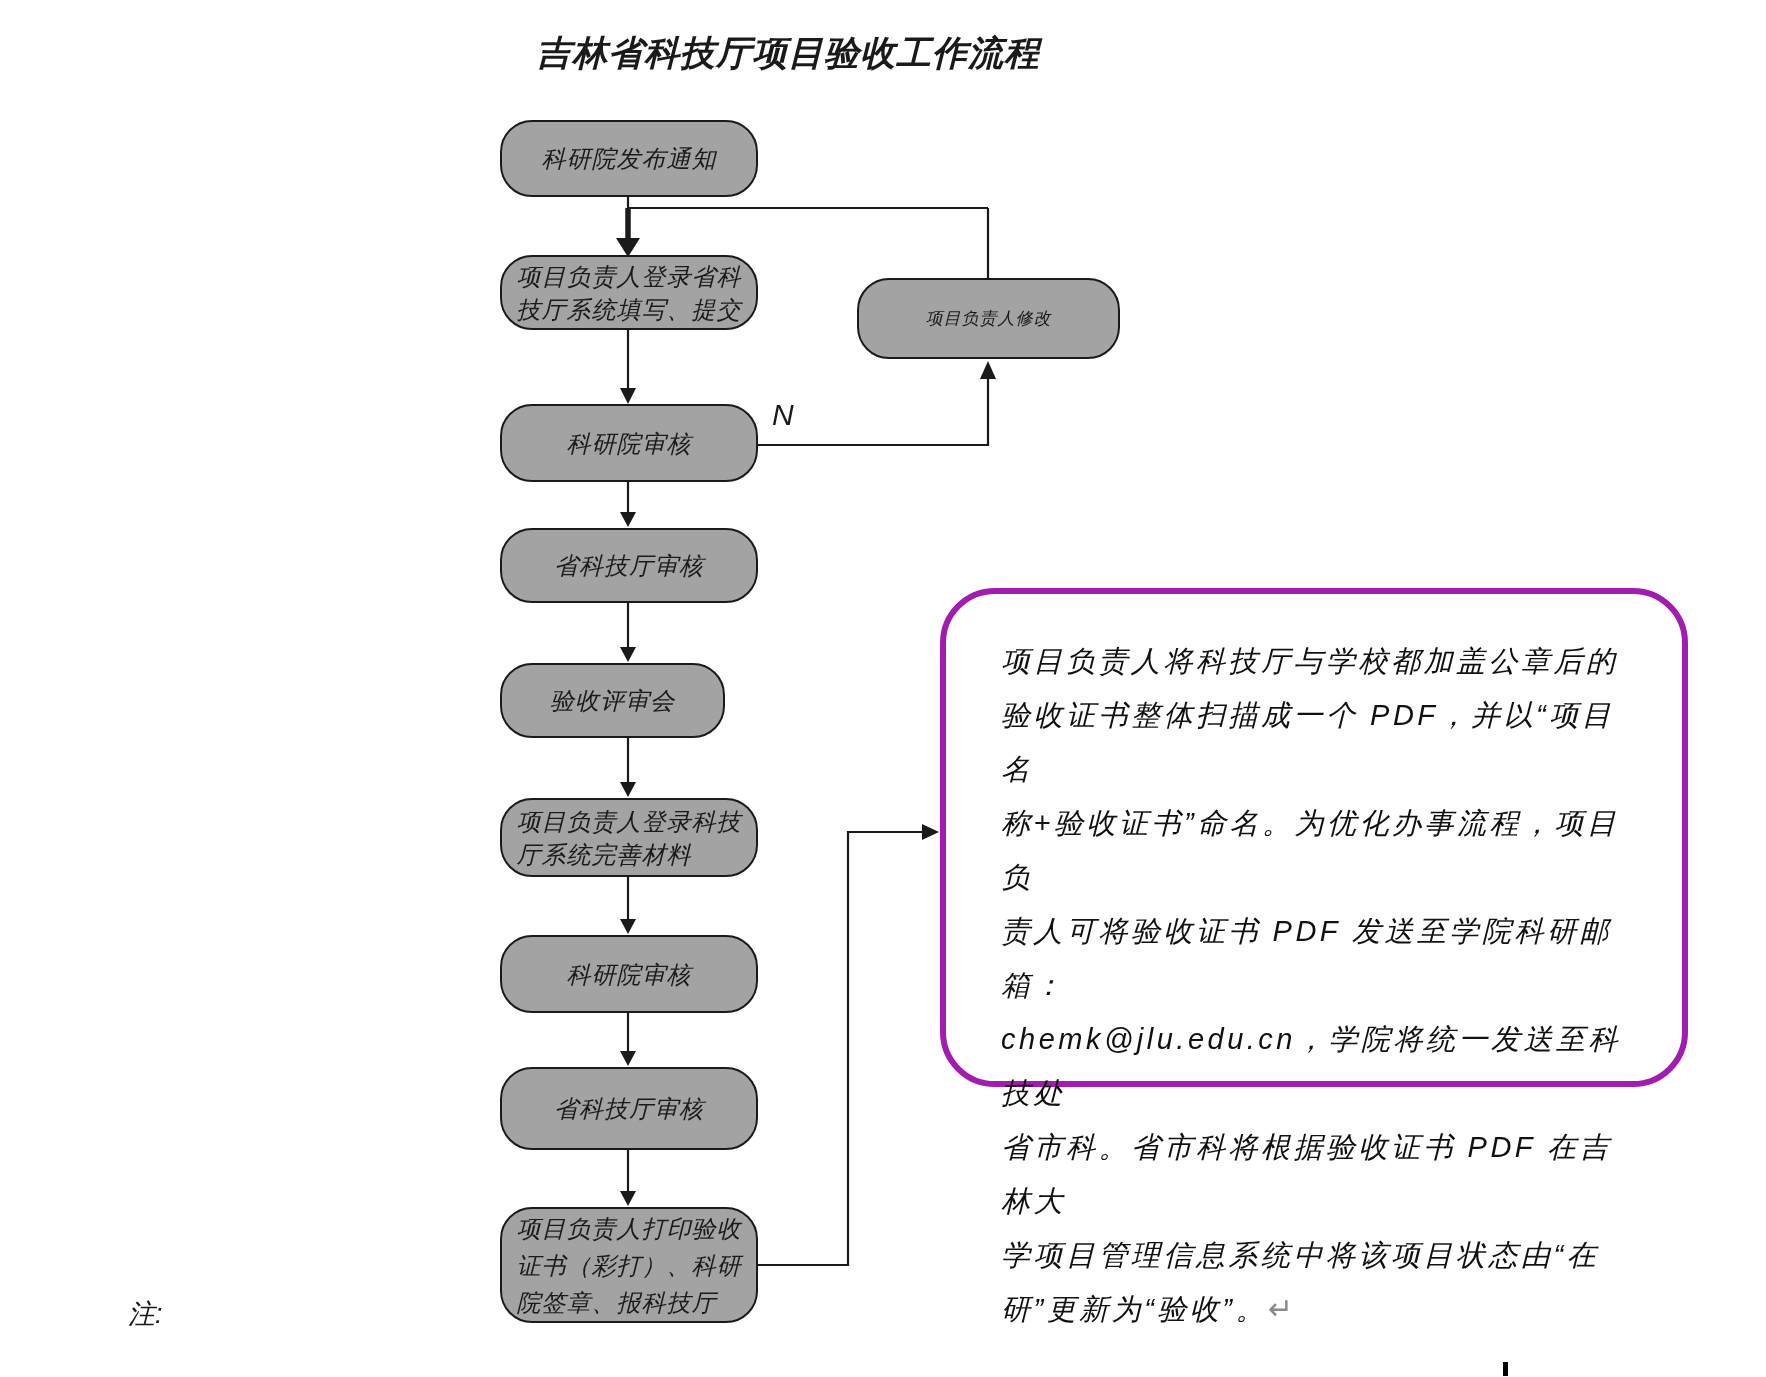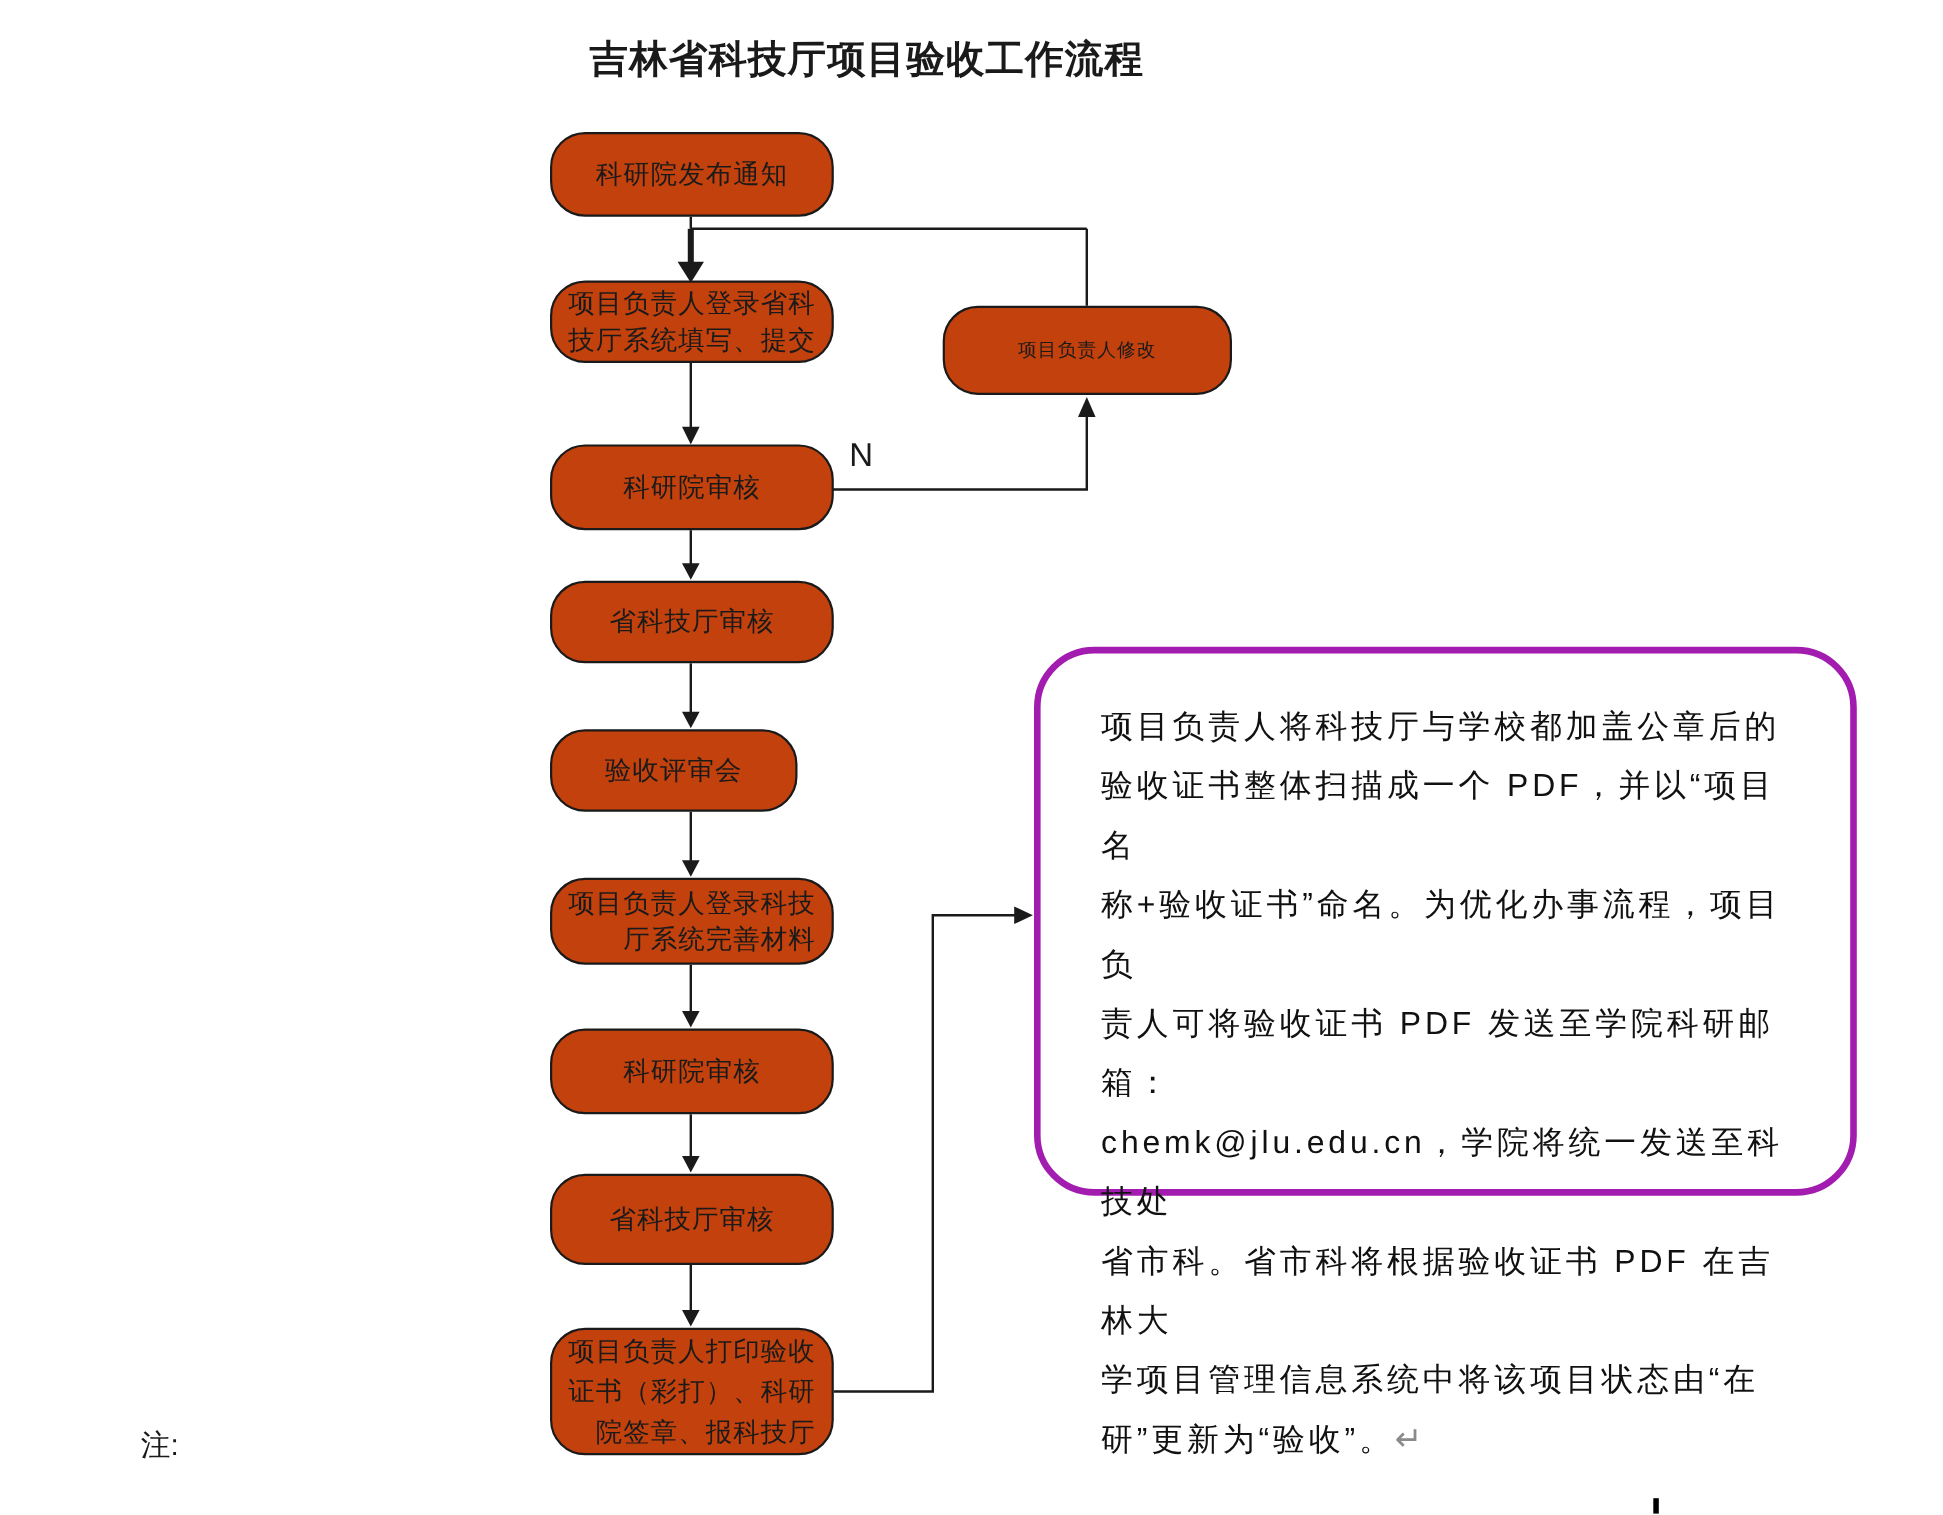--- a/index.html
+++ b/index.html
@@ -3,31 +3,32 @@
 <meta charset="utf-8">
 <style>
   html,body{margin:0;padding:0;background:#ffffff;}
   #canvas{
     position:relative;
     width:1766px;height:1377px;
     background:#ffffff;
     font-family:"Liberation Sans","DejaVu Sans",sans-serif;
     color:#1a1a1a;
     overflow:hidden;
+    font-style:italic;
   }
   #connectors{position:absolute;left:0;top:0;width:1766px;height:1377px;}
   .page-title{
     position:absolute;left:0;top:30px;width:1576px;
     text-align:center;font-size:35px;font-weight:600;letter-spacing:1px;
   }
   .flowbox{
     position:absolute;
-    border:2.5px solid #1a1a1a;border-radius:32px;background:#c2410c;
+    border:2.5px solid #1a1a1a;border-radius:32px;background:#a3a3a3;
     display:flex;align-items:center;justify-content:center;
-    text-align:right;font-size:24px;line-height:33px;letter-spacing:1px;
+    text-align:left;font-size:24px;line-height:33px;letter-spacing:1px;
     white-space:pre-line;box-sizing:border-box;
   }
   .sidebox{
     position:absolute;left:940px;top:588px;width:748px;height:499px;
     border:6px solid #a21caf;border-radius:55px;background:#ffffff;
     box-sizing:border-box;
   }
   .sidebox-text{
     padding:40px 44px 0 55px;
     font-size:29px;line-height:54px;letter-spacing:3.5px;

